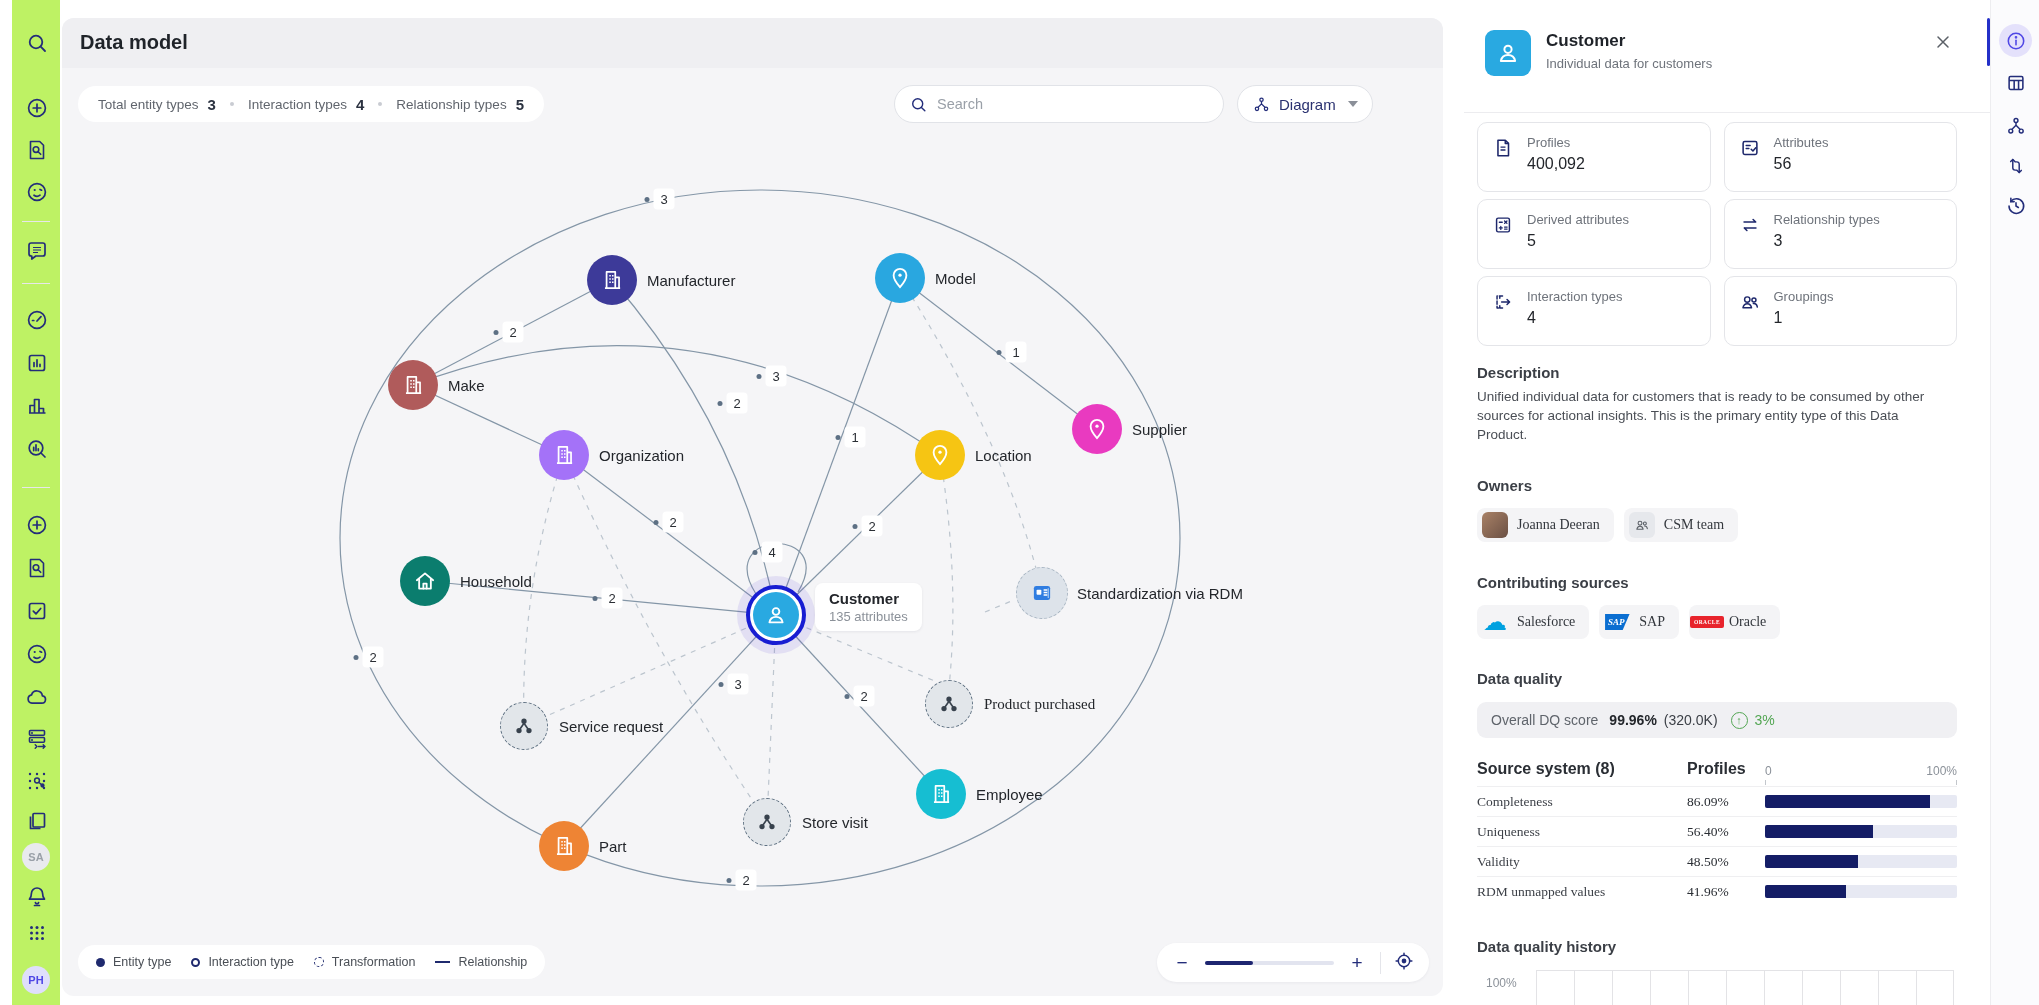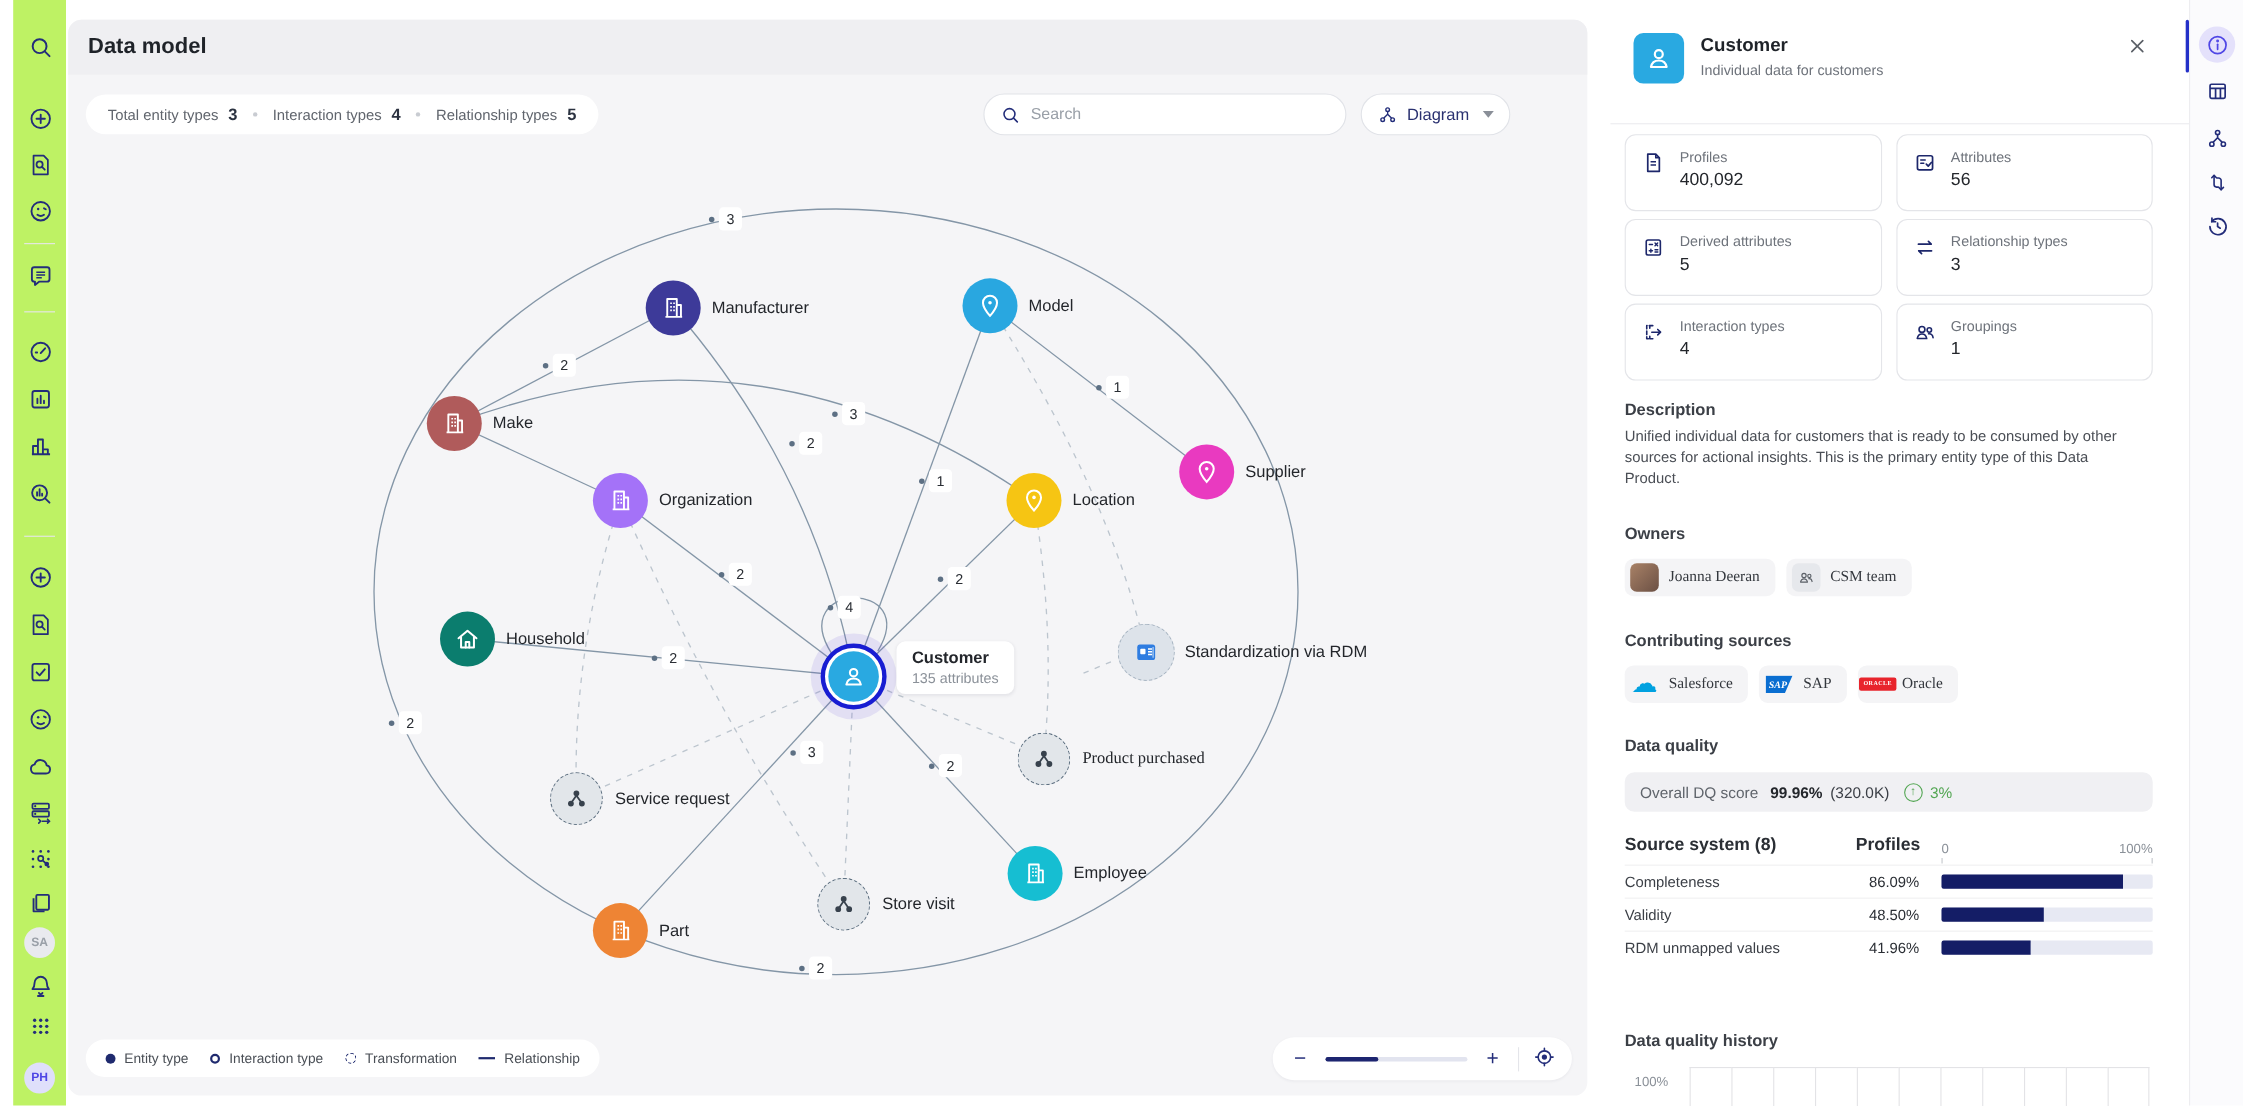--- a/index.html
+++ b/index.html
@@ -136,22 +136,22 @@
   #dq-score .cnt { color:#3b3f46; }
   .up-circ { width:17px; height:17px; border:1.6px solid #53a653; border-radius:50%; color:#53a653;
     font-size:11px; display:flex; align-items:center; justify-content:center; margin-left:6px; }
   #dq-score .delta { color:#53a653; }
 
   #dq-table { position:absolute; left:13px; top:760px; width:480px; font-size:13.5px; }
   .dq-hrow { display:grid; grid-template-columns:1fr 66px 192px; gap:12px; align-items:end; padding-bottom:8px; }
   .dq-hrow .h1,.dq-hrow .h2 { font-weight:bold; color:#2a2e34; font-size:16px; }
   .dq-scale { position:relative; display:flex; justify-content:space-between; font-size:12px; color:#8b9199; }
   .dq-scale i { position:absolute; bottom:-7px; width:1px; height:5px; background:#c3c7cc; font-style:normal; }
-  .dq-row { display:grid; grid-template-columns:1fr 66px 192px; align-items:center; height:30px;
-    border-top:1px solid #efeff1; color:#3b3f46; }
+  .dq-row { display:grid; grid-template-columns:1fr 66px 192px; gap:12px; align-items:center; height:30px;
+    border-top:1px solid #efeff1; color:#3b3f46;font-family:Liberation Serif, serif; }
   .dq-row .pct { color:#2a2e34; }
   .bar-track { height:13px; background:#e7e9f3; border-radius:2px; position:relative; }
   .bar-fill { position:absolute; left:0; top:0; height:13px; background:#141d66; border-radius:2px 0 0 2px; }
 
   #history-label { position:absolute; left:22px; top:976px; font-size:12px; color:#8b9199; }
   #history-grid { position:absolute; left:72px; top:970px; display:flex; }
   #history-grid i { width:38px; height:40px; border-left:1px solid #e3e3e6; border-top:1px solid #e3e3e6; }
   #history-grid i:last-child { border-right:1px solid #e3e3e6; }
 
   
@@ -663,21 +663,21 @@
         </div>
       </div>
       <div class="gnode transformation" style="left: 955px; top: 550px; width: 50px; height: 50px;">
         <div class="circle" style="position: absolute; left: 50%; top: 50%; transform: translate(-50%, -50%);">
           <svg>
             <use href="#n-rdm"></use>
           </svg>
         </div>
         <span class="nlabel">Standardization via RDM</span>
       </div>
-      <div class="gnode interaction" style="left: 862px; top: 647px; width: 50px; height: 50px; font-family: Liberation Serif, serif;">
+      <div class="gnode interaction" style="left: 862px; top: 661px; width: 50px; height: 50px; font-family: Liberation Serif, serif;">
         <div class="circle" style="position: absolute; left: 50%; top: 50%; transform: translate(-50%, -50%);">
           <svg>
             <use href="#n-share"></use>
           </svg>
         </div>
         <span class="nlabel">Product purchased</span>
       </div>
       <div class="gnode interaction" style="left: 437px; top: 683px; width: 50px; height: 50px;">
         <div class="circle" style="position: absolute; left: 50%; top: 50%; transform: translate(-50%, -50%);">
           <svg>
@@ -879,20 +879,27 @@
     </div>
     <div id="dq-rows">
         <div class="dq-row">
           <span>Completeness</span>
           <span class="pct">86.09%</span>
           <div class="bar-track">
             <div class="bar-fill" style="width: 86.09%;"></div>
           </div>
         </div>
         <div class="dq-row">
+          <span>Uniqueness</span>
+          <span class="pct">56.40%</span>
+          <div class="bar-track">
+            <div class="bar-fill" style="width: 56.4%;"></div>
+          </div>
+        </div>
+        <div class="dq-row">
           <span>Validity</span>
           <span class="pct">48.50%</span>
           <div class="bar-track">
             <div class="bar-fill" style="width: 48.5%;"></div>
           </div>
         </div>
         <div class="dq-row">
           <span>RDM unmapped values</span>
           <span class="pct">41.96%</span>
           <div class="bar-track">

